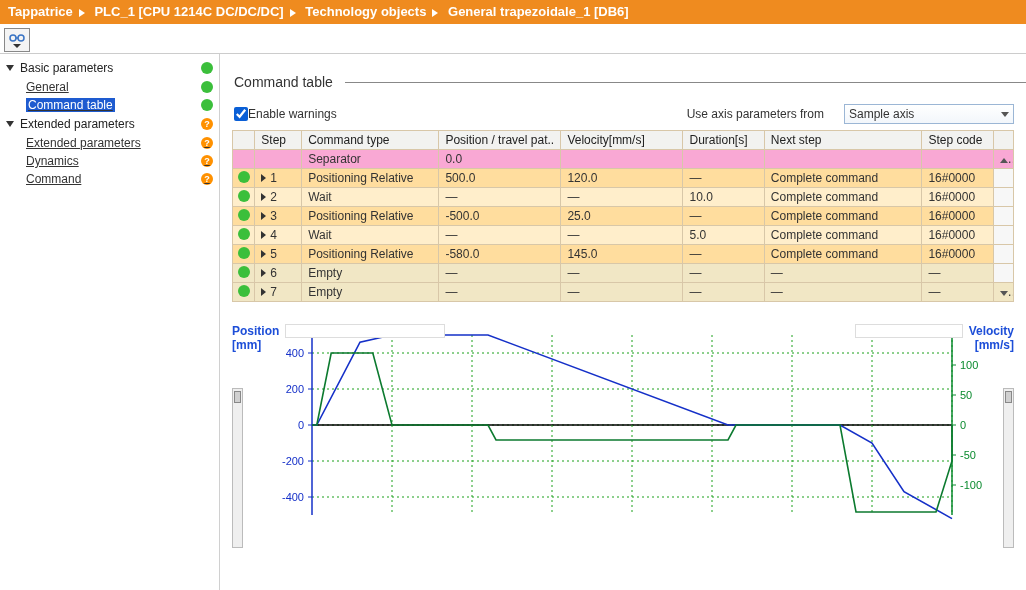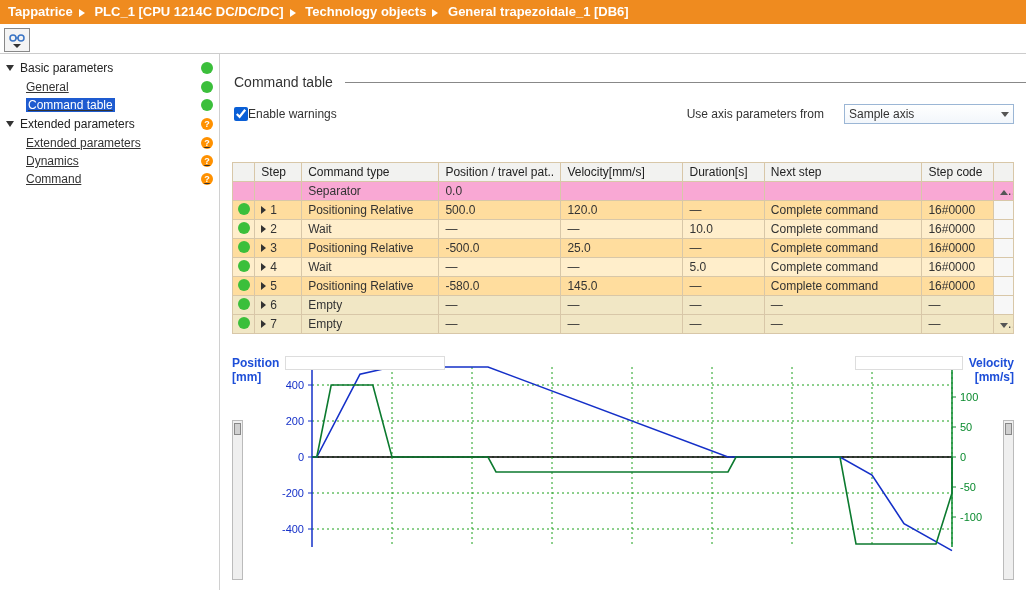--- a/index.html
+++ b/index.html
@@ -23,21 +23,21 @@
   .section-title { margin:20px 0 10px 14px; font-size:14px; color:#333; display:flex; align-items:center; gap:12px;}
   .section-title .rule{flex:1;height:1px;background:#888;}
   .controls-row{display:flex; align-items:center; padding:4px 12px 6px 14px; justify-content:space-between;}
   .checkbox-wrap{display:flex; align-items:center; }
   input[type=checkbox]{width:14px;height:14px;}
   .chk-checked{accent-color:#0a5fd6;}
   .axis-from{display:flex;align-items:center;gap:20px;font-size:12px;color:#333;}
   .axis-from select,.axis-from .combo{height:20px;border:1px solid #9bb6d5;background:linear-gradient(#fff,#f2f6fb);width:170px;padding:0 4px;display:inline-flex;align-items:center;justify-content:space-between;}
   .axis-from .combo::after{content:"";display:inline-block;width:0;height:0;border-left:4px solid transparent;border-right:4px solid transparent;border-top:5px solid #555;}
   .table-wrap{ margin:0 12px 0 12px; border:0; position:relative;}
-  .data-table{border-collapse:collapse; width:100%; table-layout:fixed;margin-top:32px;}
+  .data-table{border-collapse:collapse; width:100%; table-layout:fixed;}
   .data-table th, .data-table td{border:1px solid #d8c7a8; padding:2px 6px; font-size:12px; text-align:left; height:19px; overflow:hidden;white-space:nowrap;text-overflow:ellipsis;}
   .data-table th{background:#f2f2f0; font-weight:normal; color:#222;}
   .hdr-row td{background:#f9a8d4;}
   .row-odd td{background:#ffdd9e;}
   .row-even td{background:#ffeecb;}
   .row-empty td{background:#f1e7c5;}
   .col-status{width:22px;text-align:center;padding:0;}
   .col-step{width:46px;}
   .col-type{width:135px;}
   .col-pos{width:120px;}

